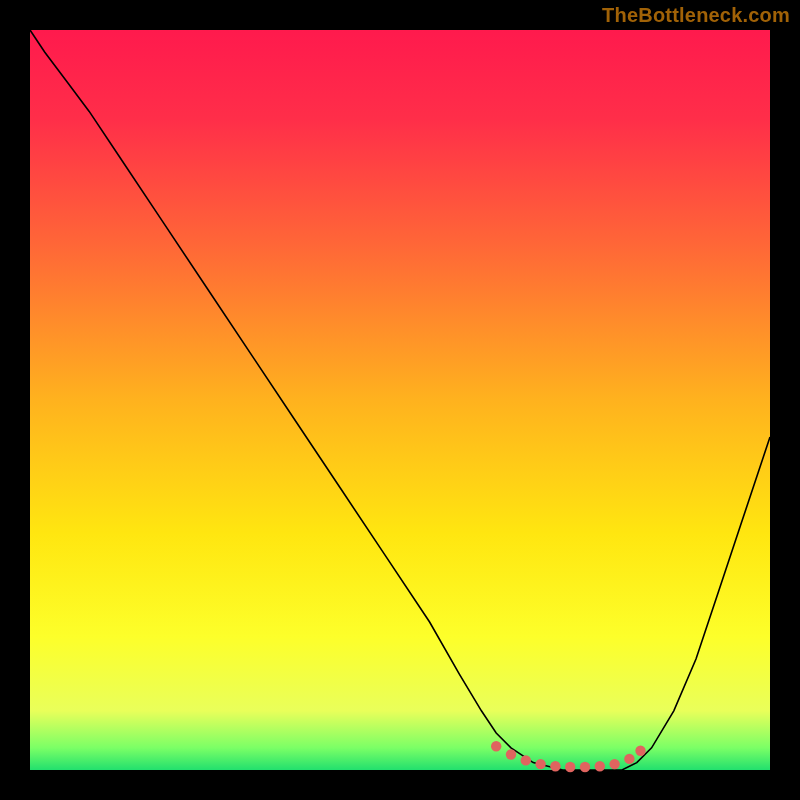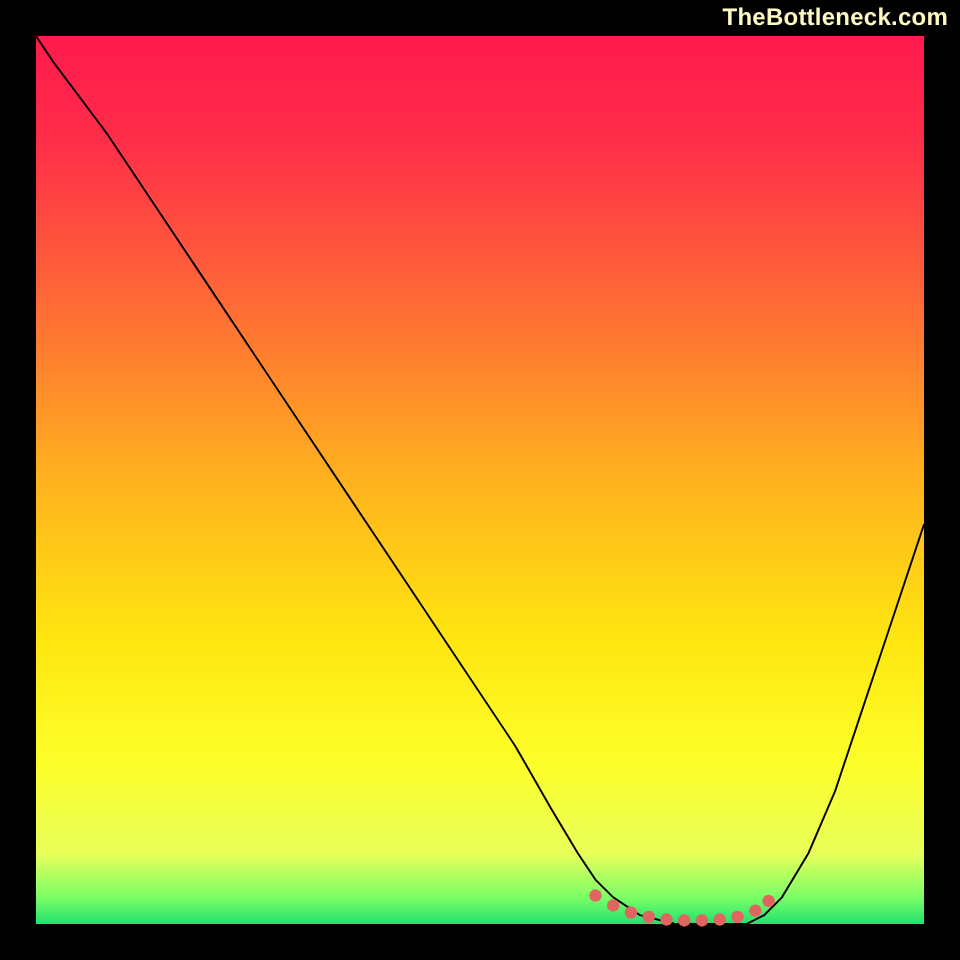--- a/index.html
+++ b/index.html
@@ -15,21 +15,21 @@
     position: relative;
     width: 800px;
     height: 800px;
   }
   .watermark {
     position: absolute;
     top: 4px;
     right: 10px;
     font-size: 20px;
     font-weight: 600;
-    color: #fef9c3;
+    color: #a16207;
     letter-spacing: 0.2px;
     z-index: 10;
   }
   svg {
     display: block;
   }
 </style>
 </head>
 <body>
 

